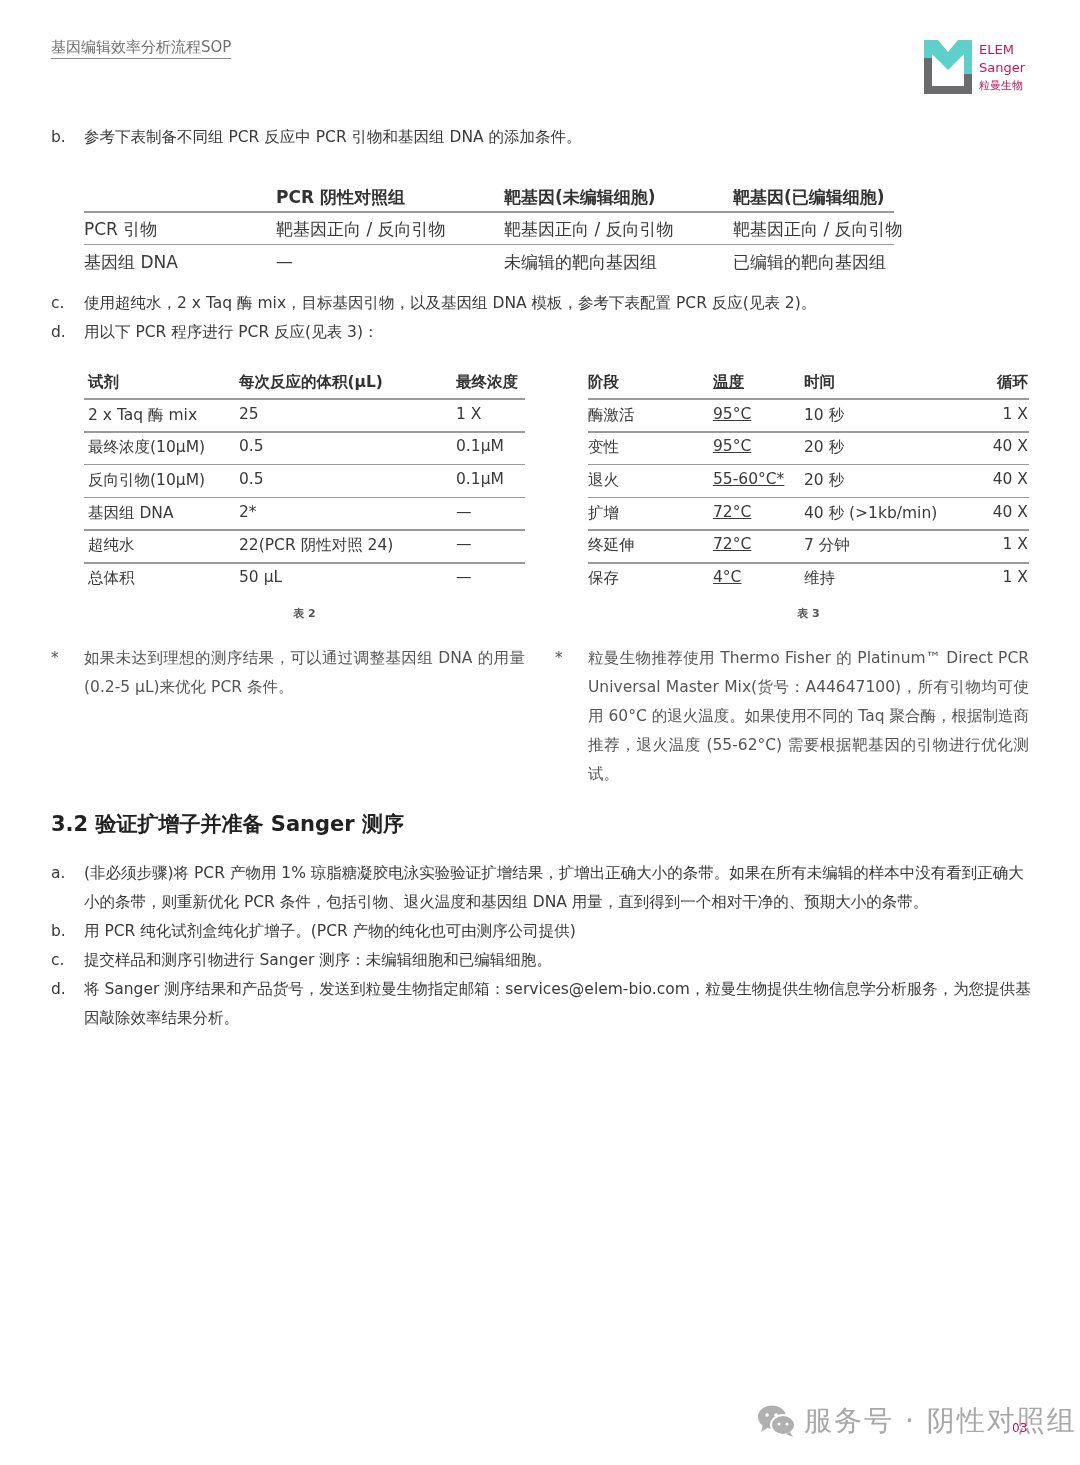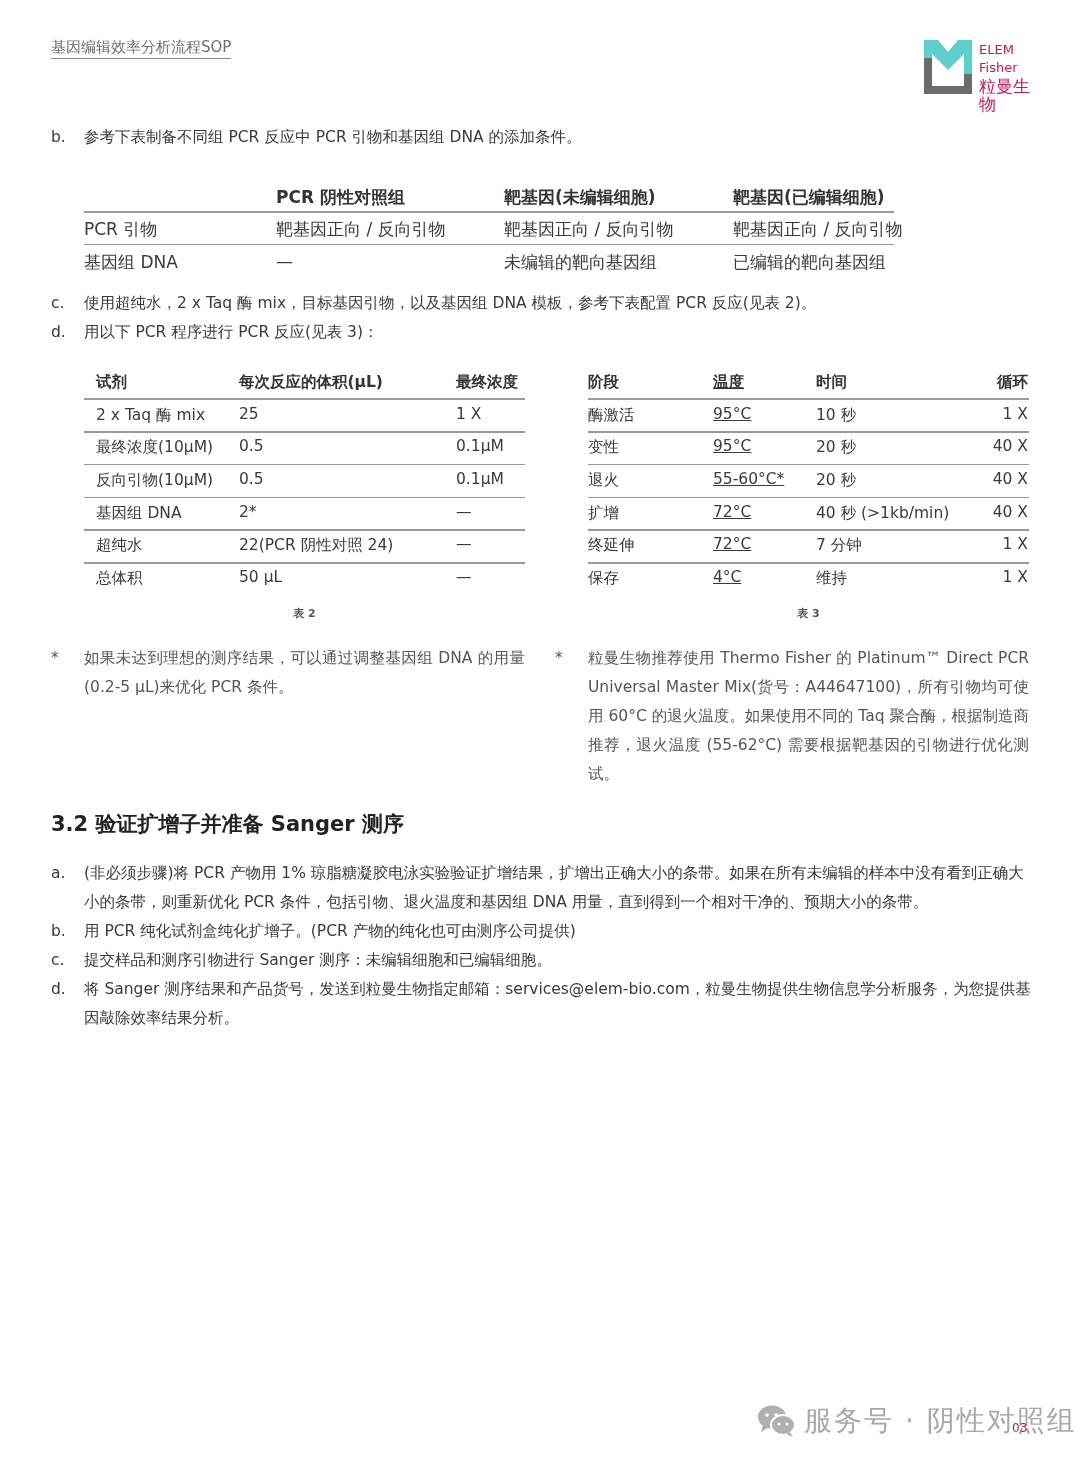--- a/index.html
+++ b/index.html
@@ -16,21 +16,21 @@
     .doc-title {
       left: 51px; top: 38px;
       font-size: 15px; color: #6e6e6e;
       border-bottom: 1.5px solid #8a8a8a;
       padding-bottom: 1px;
       letter-spacing: 0px;
     }
     .logo { left: 924px; top: 40px; width: 110px; height: 56px; }
     .logo-mark { position: absolute; left: 0; top: 0; width: 48px; height: 54px; }
     .logo-text { position: absolute; left: 55px; top: 1px; font-size: 13px; line-height: 18px; color: #be185d; }
-    .logo-text .cn { font-size: 17px; }
+    .logo-text .cn { font-size: 11px; }
 
     
     .para { font-size: 15.5px; line-height: 29px; color: #3a3a3a; }
     .para .lbl { position: absolute; left: 0; }
     .step { left: 51px; width: 980px; }
     .step .txt { margin-left: 33px; display: block; }
 
     
     .t1 { left: 84px; top: 180px; width: 810px; font-size: 17px; }
     .t1 .row { position: relative; height: 32.5px; }
@@ -40,23 +40,23 @@
     .t1 .hdr .cell { font-weight: bold; color: #333; }
     .t1 .rule { position: absolute; left: 0; right: 0; height: 1.5px; background: #9a9a9a; }
 
     
     .tbl { font-size: 15.5px; }
     .tbl .row { position: relative; height: 32.7px; }
     .tbl .cell { position: absolute; top: 6px; white-space: nowrap; }
     .tbl .hdr .cell { font-weight: bold; color: #333; }
     .tbl .rule { position: absolute; left: 0; right: 0; height: 1.5px; background: #9a9a9a; }
     .t2 { left: 84px; top: 366px; width: 441px; }
-    .t2 .c0 { left: 12px; text-align: right; } .t2 .c1 { left: 155px; } .t2 .c2 { left: 372px; }
+    .t2 .c0 { left: 4px; text-align: right; } .t2 .c1 { left: 155px; } .t2 .c2 { left: 372px; }
     .t3 { left: 588px; top: 366px; width: 441px; }
-    .t3 .c0 { left: 0; } .t3 .c1 { left: 125px; text-decoration: underline; } .t3 .c2 { left: 228px; } .t3 .c3 { right: 1px; text-align: center; }
+    .t3 .c0 { left: 0; } .t3 .c1 { left: 125px; text-decoration: underline; } .t3 .c2 { left: 216px; } .t3 .c3 { right: 1px; text-align: center; }
 
     .caption { font-size: 11px; font-weight: bold; color: #555; text-align: center; }
 
     .note { font-size: 15.5px; line-height: 29px; color: #555; }
     .note .star { position: absolute; left: 0; top: 0; }
     .note .ntxt { display: block; margin-left: 33px; text-align: justify; }
     .u { }
 
     .section-title { left: 51px; top: 810px; font-size: 21px; font-weight: bold; color: #222; }
 
@@ -71,21 +71,21 @@
 <div class="abs doc-title">基因编辑效率分析流程SOP</div>
 
 <div class="abs logo">
   <svg class="logo-mark" viewBox="0 0 48 54">
     <polygon points="0,0 14,0 24,12 34,0 48,0 48,34 40,34 40,14 24,30 8,14 8,18 0,18" fill="#5ecfca"></polygon>
     <polygon points="0,18 8,18 8,46 48,46 48,54 0,54" fill="#6b6b6e"></polygon>
     <polygon points="40,34 48,34 48,46 40,46" fill="#6b6b6e"></polygon>
   </svg>
   <div class="logo-text">
     <div>ELEM</div>
-    <div>Fisher</div>
+    <div>Sanger</div>
     <div class="cn">粒曼生物</div>
   </div>
 </div>
 
 <div class="abs para step" style="top:123px;">
   <span class="lbl">b.</span>
   <span class="txt">参考下表制备不同组 PCR 反应中 PCR 引物和基因组 DNA 的添加条件。</span>
 </div>
 
 <div class="abs t1">

